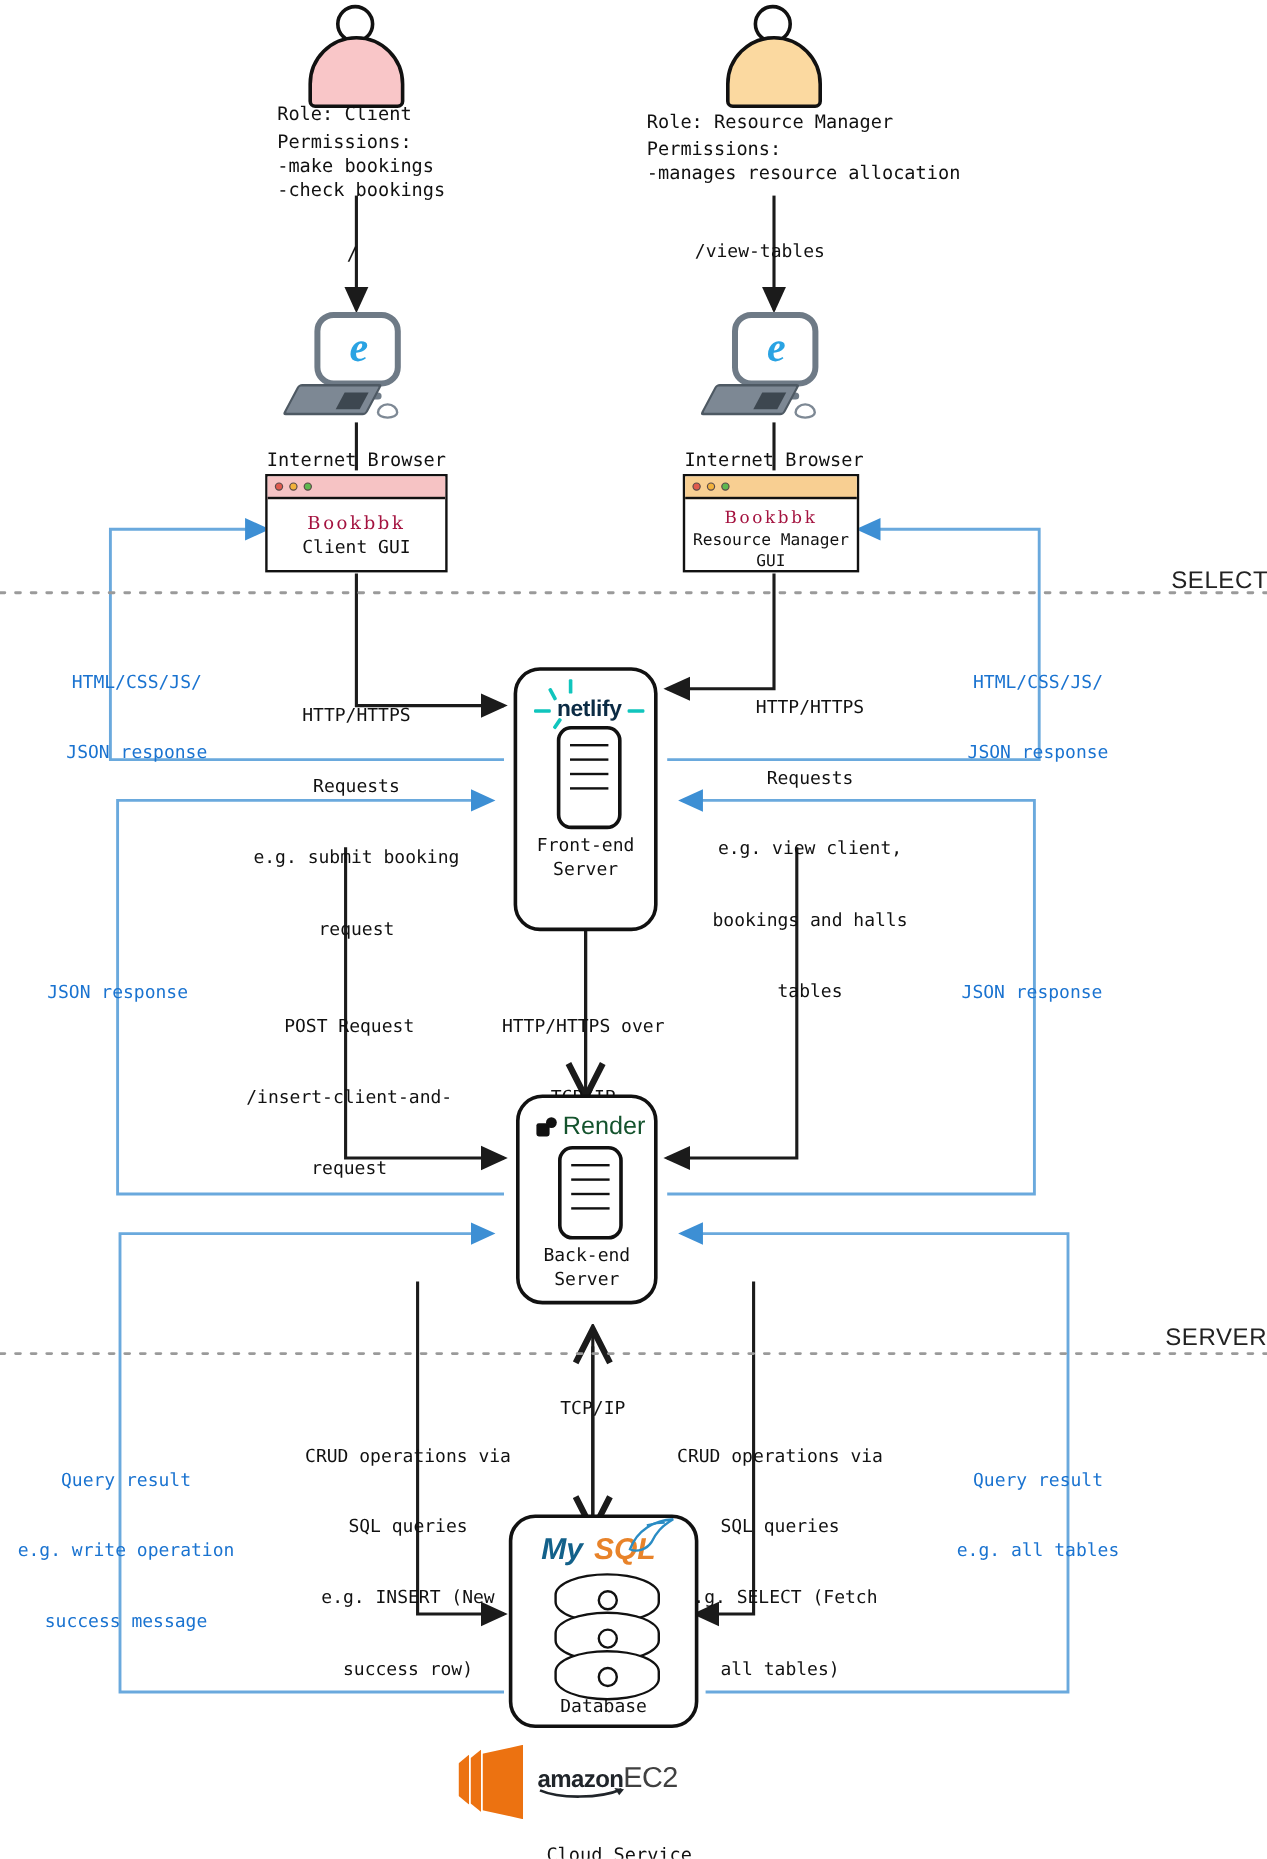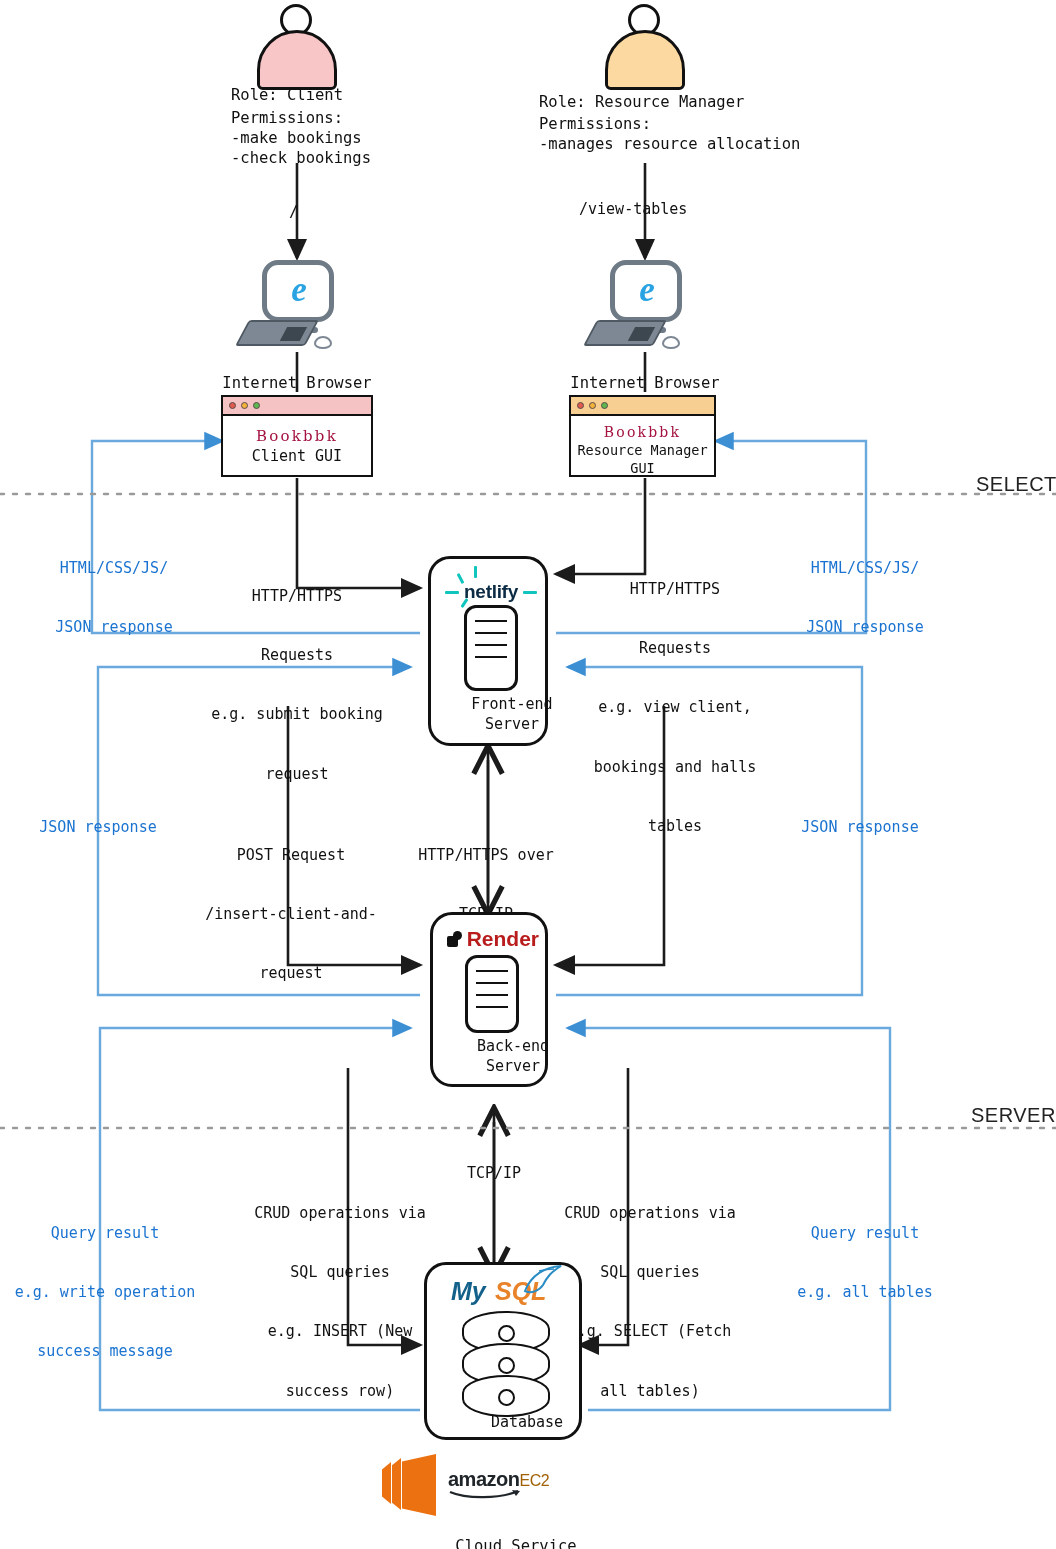--- a/index.html
+++ b/index.html
@@ -49,31 +49,31 @@
   .bw .body{padding-top:11px;text-align:center;}
   .brand{color:#a4123f;font-family:"DejaVu Serif","Liberation Serif",serif;
          font-size:15px;letter-spacing:2.2px;}
   .bwline{font-size:15px;color:#111;margin-top:2px;}
   .bwline.sm{font-size:13.5px;}
 
   
   .cap{position:absolute;border:3px solid #111;border-radius:22px;background:#fff;box-sizing:border-box;}
   .rack{position:absolute;border:3px solid #111;border-radius:12px;background:#fff;box-sizing:border-box;}
   .rack i{position:absolute;left:8px;right:8px;height:0;border-top:2.4px solid #111;}
-  .caplabel{position:absolute;width:100%;text-align:center;font-size:15px;color:#111;line-height:1.3;padding-left:24px;}
+  .caplabel{position:absolute;width:100%;text-align:center;font-size:15px;color:#111;line-height:1.3;}
 
   
   .netlify{position:absolute;display:flex;align-items:center;justify-content:center;}
   .netlify .word{font-family:"Liberation Sans","DejaVu Sans",sans-serif;font-weight:700;
                  font-size:19px;color:#0b2b44;letter-spacing:-.3px;}
   .ray{position:absolute;background:#10c5bd;border-radius:1px;}
 
   
   .renderlogo{position:absolute;display:flex;align-items:center;gap:5px;}
-  .renderlogo .word{font-family:"Liberation Sans","DejaVu Sans",sans-serif;font-size:21px;color:#b91c1c;font-weight:bold;}
+  .renderlogo .word{font-family:"Liberation Sans","DejaVu Sans",sans-serif;font-size:21px;color:#14532d;}
   .rmark{width:17px;height:16px;position:relative;}
   .rmark::before{content:"";position:absolute;left:0;bottom:0;width:11px;height:11px;background:#111;
                  border-radius:2px 0 2px 2px;}
   .rmark::after{content:"";position:absolute;right:0;top:0;width:9px;height:9px;background:#111;
                 border-radius:50%;}
 
   
   .mysql{position:absolute;width:120px;height:34px;}
   .mysql .my{position:absolute;left:0;top:2px;font-family:"Liberation Sans","DejaVu Sans",sans-serif;
              font-weight:700;font-style:italic;font-size:25px;color:#13618a;}
@@ -86,21 +86,21 @@
             background:#fff;box-sizing:border-box;}
   .cyl .hole{position:absolute;width:17px;height:17px;border:2.5px solid #111;border-radius:50%;
              box-sizing:border-box;left:50%;margin-left:-8px;background:#fff;}
 
   
   .awslogo{position:absolute;}
   .awsmark{position:absolute;left:0;top:0;width:58px;height:62px;}
   .awsmark span{position:absolute;background:#ec7211;}
   .awsword{position:absolute;left:66px;top:14px;font-family:"Liberation Sans","DejaVu Sans",sans-serif;}
   .awsword b{font-size:20px;font-weight:700;color:#20252a;letter-spacing:-.5px;}
-  .awsword em{font-size:16px;font-style:normal;color:#a16207;letter-spacing:-.5px;}
+  .awsword em{font-size:24px;font-style:normal;color:#404040;letter-spacing:-.5px;}
   .smile{position:absolute;left:66px;top:36px;width:74px;height:10px;}
 </style>
 </head>
 <body>
 
 <div id="stage">
 
   <svg id="wires" viewBox="0 0 1056 1549">
     <defs>
       <marker id="abk" markerWidth="9" markerHeight="9" refX="7.4" refY="4.5" orient="auto">
@@ -242,21 +242,21 @@
     <div>e.g. view client,</div>
     <div>bookings and halls</div>
     <div>tables</div>
   </div>
 
   <div class="txt mono lbl15 ctr blue" style="left:760px;top:519px;width:210px">
     <div>HTML/CSS/JS/</div>
     <div>JSON response</div>
   </div>
 
-  <div class="cap" style="left:428px;top:556px;width:120px;height:190px">
+  <div class="cap" style="left:428px;top:556px;width:120px;height:220px">
     <div class="netlify" style="left:0;top:20px;width:120px;height:26px">
       <span class="word">netlify</span>
       <span class="ray" style="left:14px;top:12px;width:14px;height:3px"></span>
       <span class="ray" style="right:14px;top:12px;width:14px;height:3px"></span>
       <span class="ray" style="left:28px;top:-6px;width:3px;height:11px;transform:rotate(-28deg)"></span>
       <span class="ray" style="left:32px;top:19px;width:3px;height:10px;transform:rotate(34deg)"></span>
       <span class="ray" style="left:43px;top:-13px;width:3.4px;height:12px"></span>
       <span class="ray" style="left:43px;top:26px;width:3.4px;height:12px"></span>
     </div>
     <div class="rack" style="left:33px;top:46px;width:54px;height:86px">

